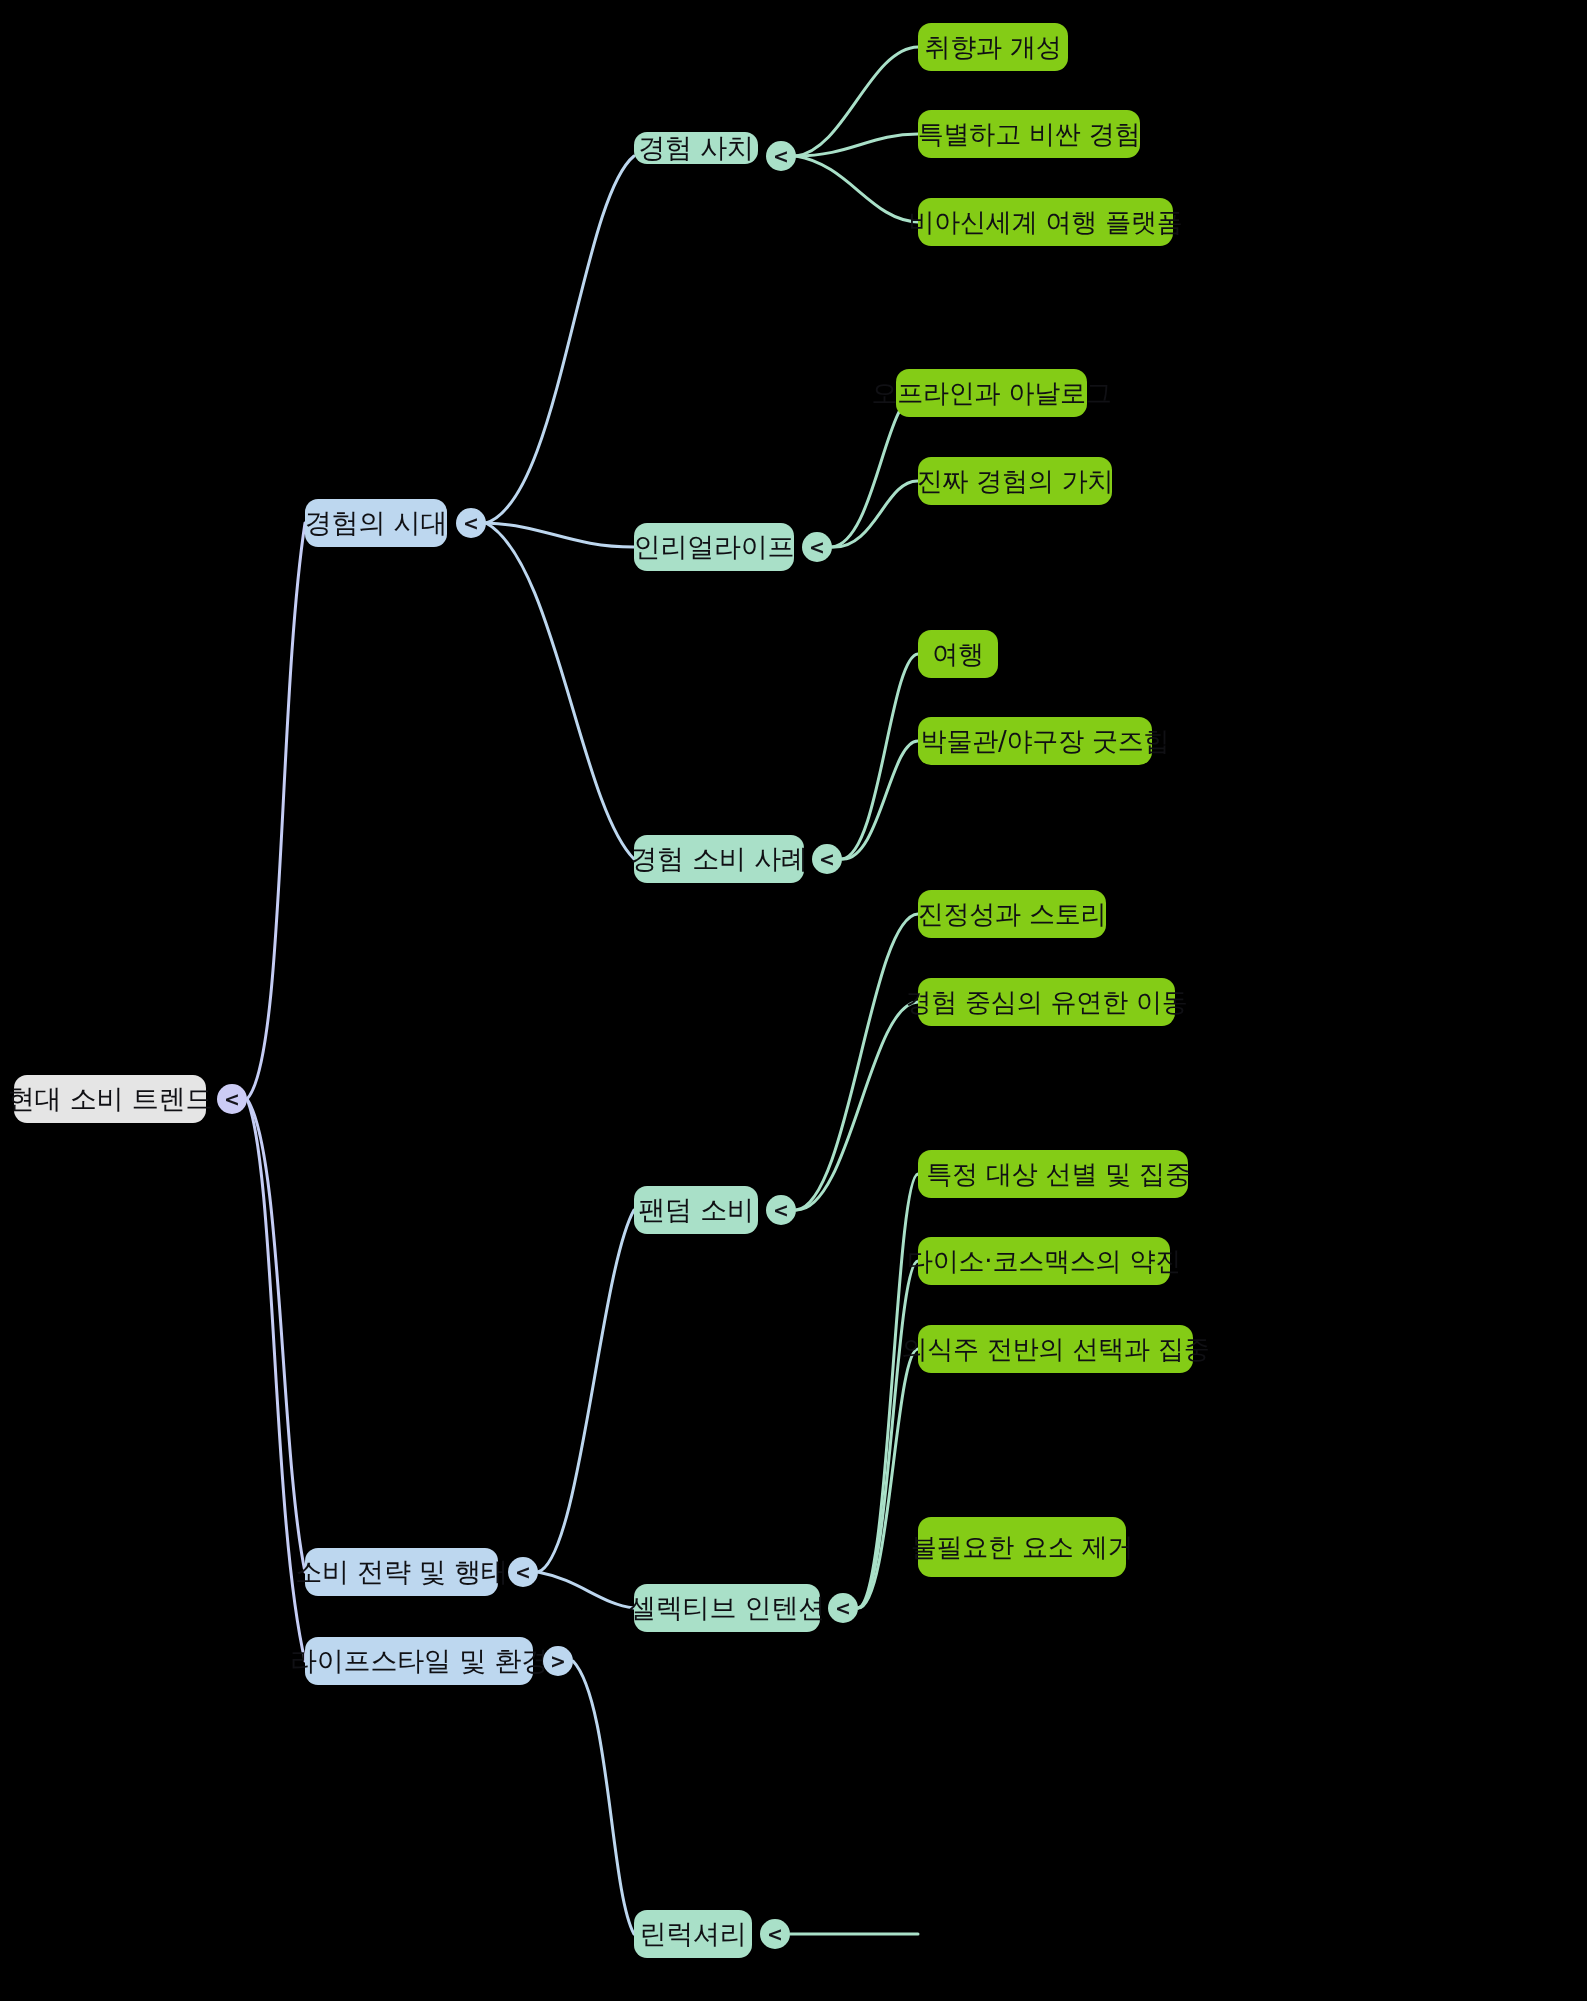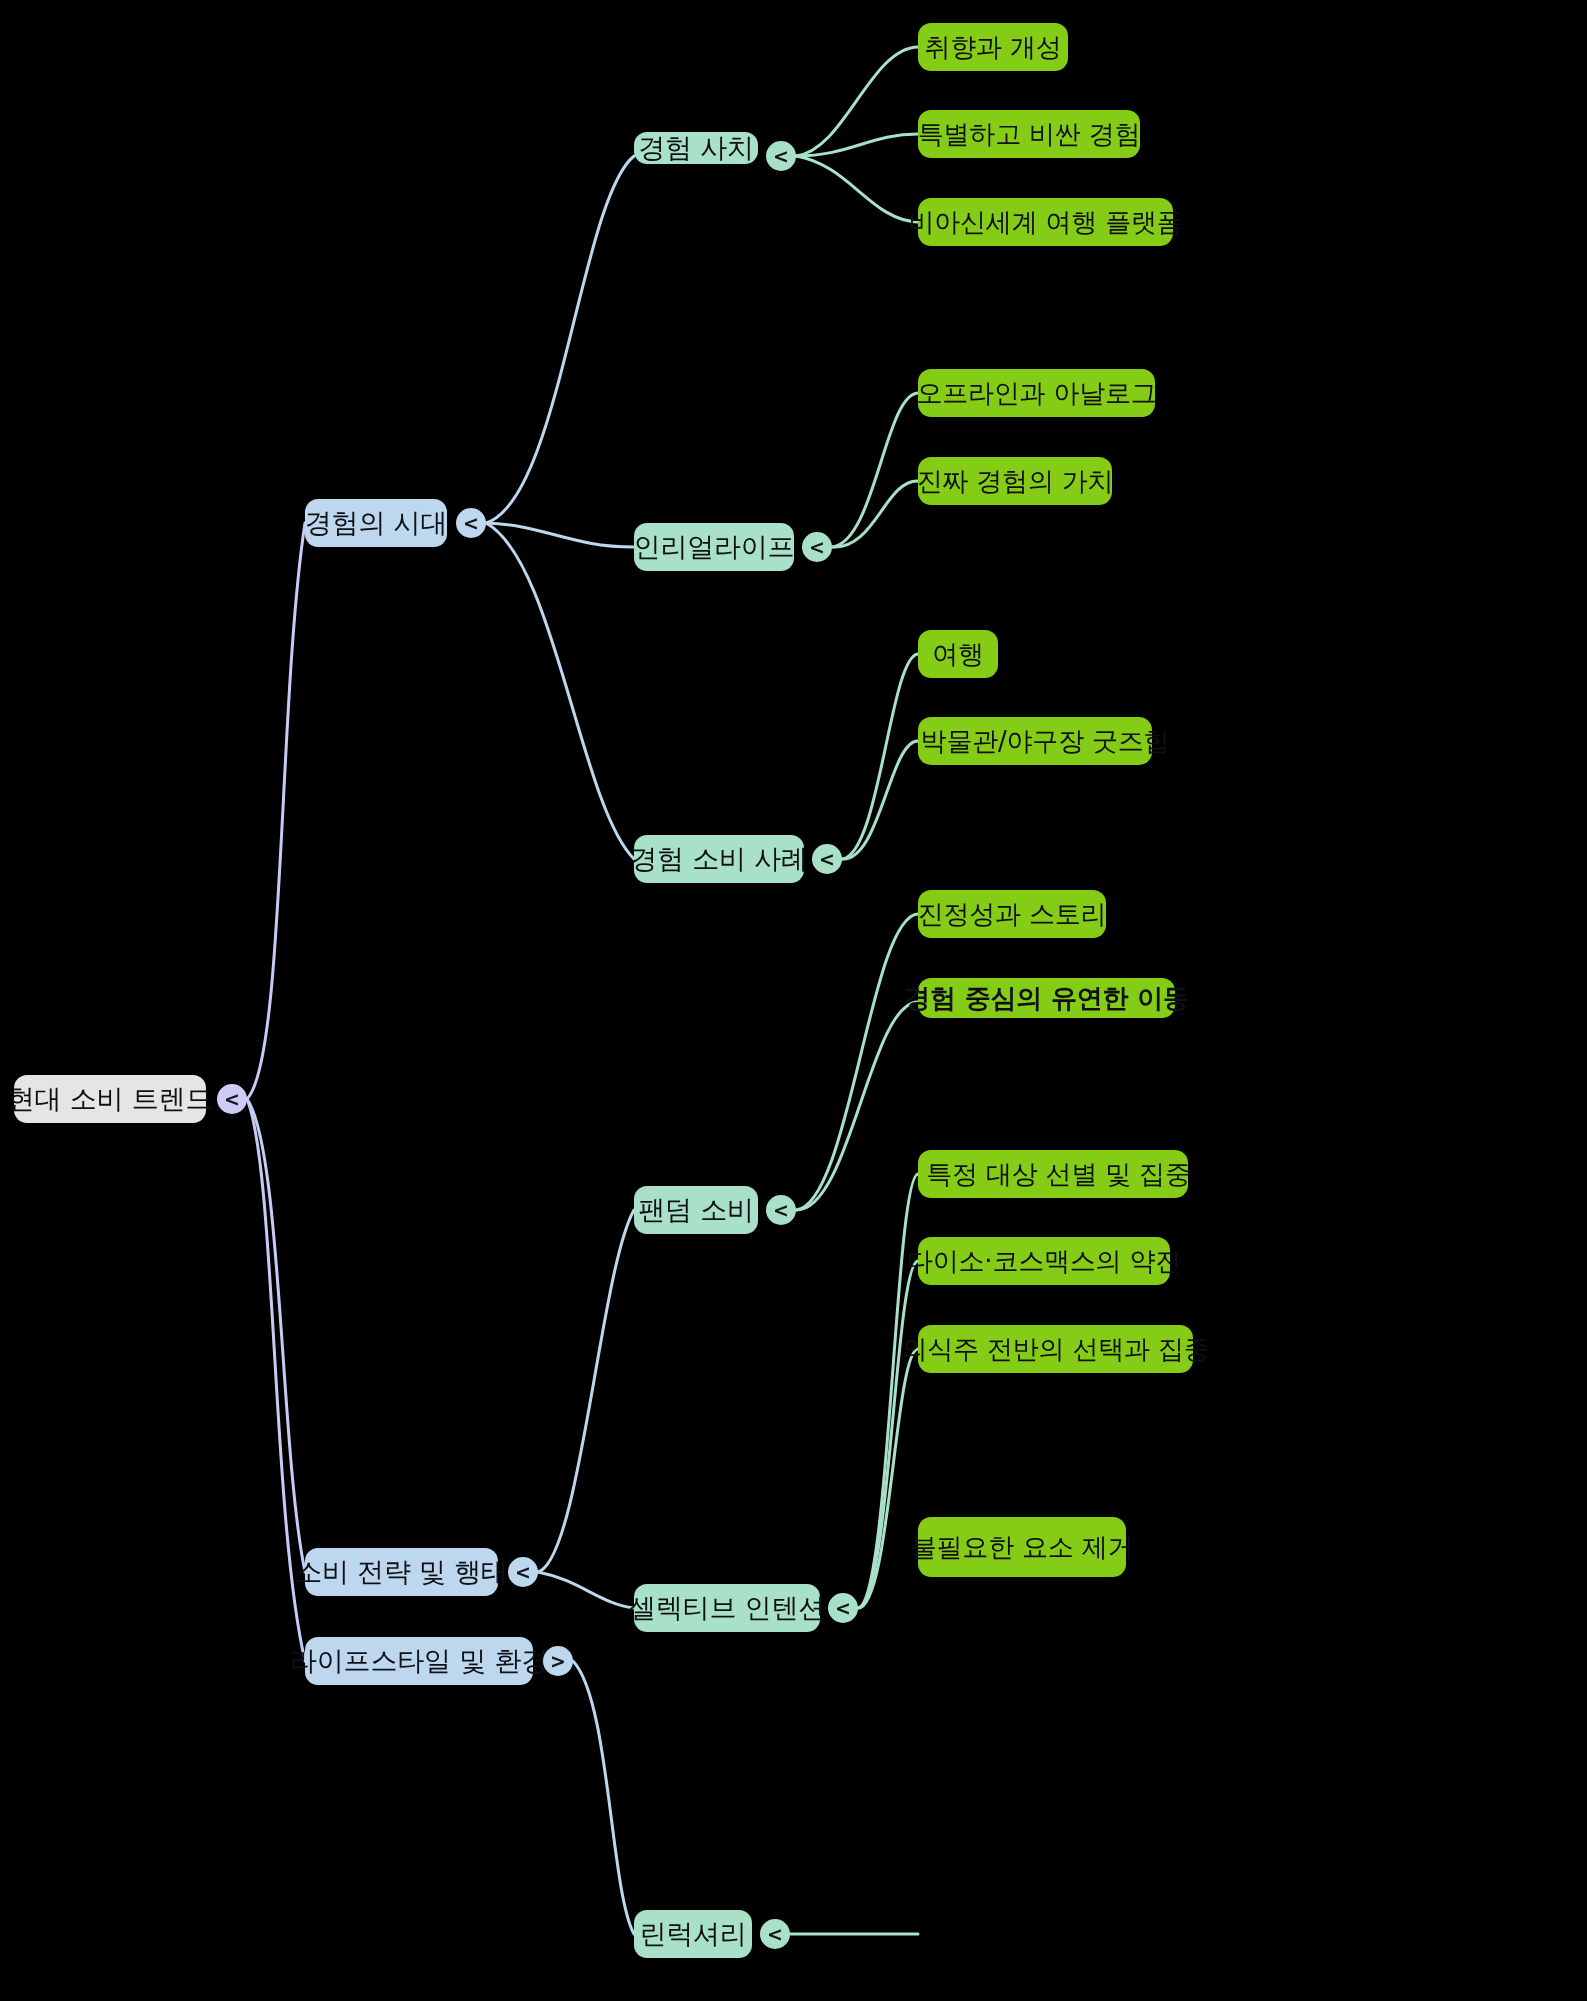--- a/index.html
+++ b/index.html
@@ -98,36 +98,36 @@
       </div>
       <div class="node leaf" style="left: 918px; top: 23px; width: 150px; height: 48px;">
         <span>취향과 개성</span>
       </div>
       <div class="node leaf" style="left: 918px; top: 110px; width: 222px; height: 48px;">
         <span>특별하고 비싼 경험</span>
       </div>
       <div class="node leaf" style="left: 918px; top: 198px; width: 255px; height: 48px;">
         <span>비아신세계 여행 플랫폼</span>
       </div>
-      <div class="node leaf" style="left: 918px; top: 369px; width: 237px; height: 48px;">
+      <div class="node leaf" style="left: 896px; top: 369px; width: 191px; height: 48px;">
         <span>오프라인과 아날로그</span>
       </div>
       <div class="node leaf" style="left: 918px; top: 457px; width: 194px; height: 48px;">
         <span>진짜 경험의 가치</span>
       </div>
       <div class="node leaf" style="left: 918px; top: 630px; width: 80px; height: 48px;">
         <span>여행</span>
       </div>
       <div class="node leaf" style="left: 918px; top: 717px; width: 234px; height: 48px; padding-left: 20px;">
         <span>박물관/야구장 굿즈힙</span>
       </div>
       <div class="node leaf" style="left: 918px; top: 890px; width: 188px; height: 48px;">
         <span>진정성과 스토리</span>
       </div>
-      <div class="node leaf" style="left: 918px; top: 978px; width: 257px; height: 40px; font-weight: bold;">
+      <div class="node leaf" style="left: 918px; top: 978px; width: 257px; height: 48px;">
         <span>경험 중심의 유연한 이동</span>
       </div>
       <div class="node leaf" style="left: 918px; top: 1150px; width: 270px; height: 48px; padding-left: 11px;">
         <span>특정 대상 선별 및 집중</span>
       </div>
       <div class="node leaf" style="left: 918px; top: 1237px; width: 252px; height: 48px;">
         <span>다이소·코스맥스의 약진</span>
       </div>
       <div class="node leaf" style="left: 918px; top: 1325px; width: 275px; height: 48px;">
         <span>의식주 전반의 선택과 집중</span>

